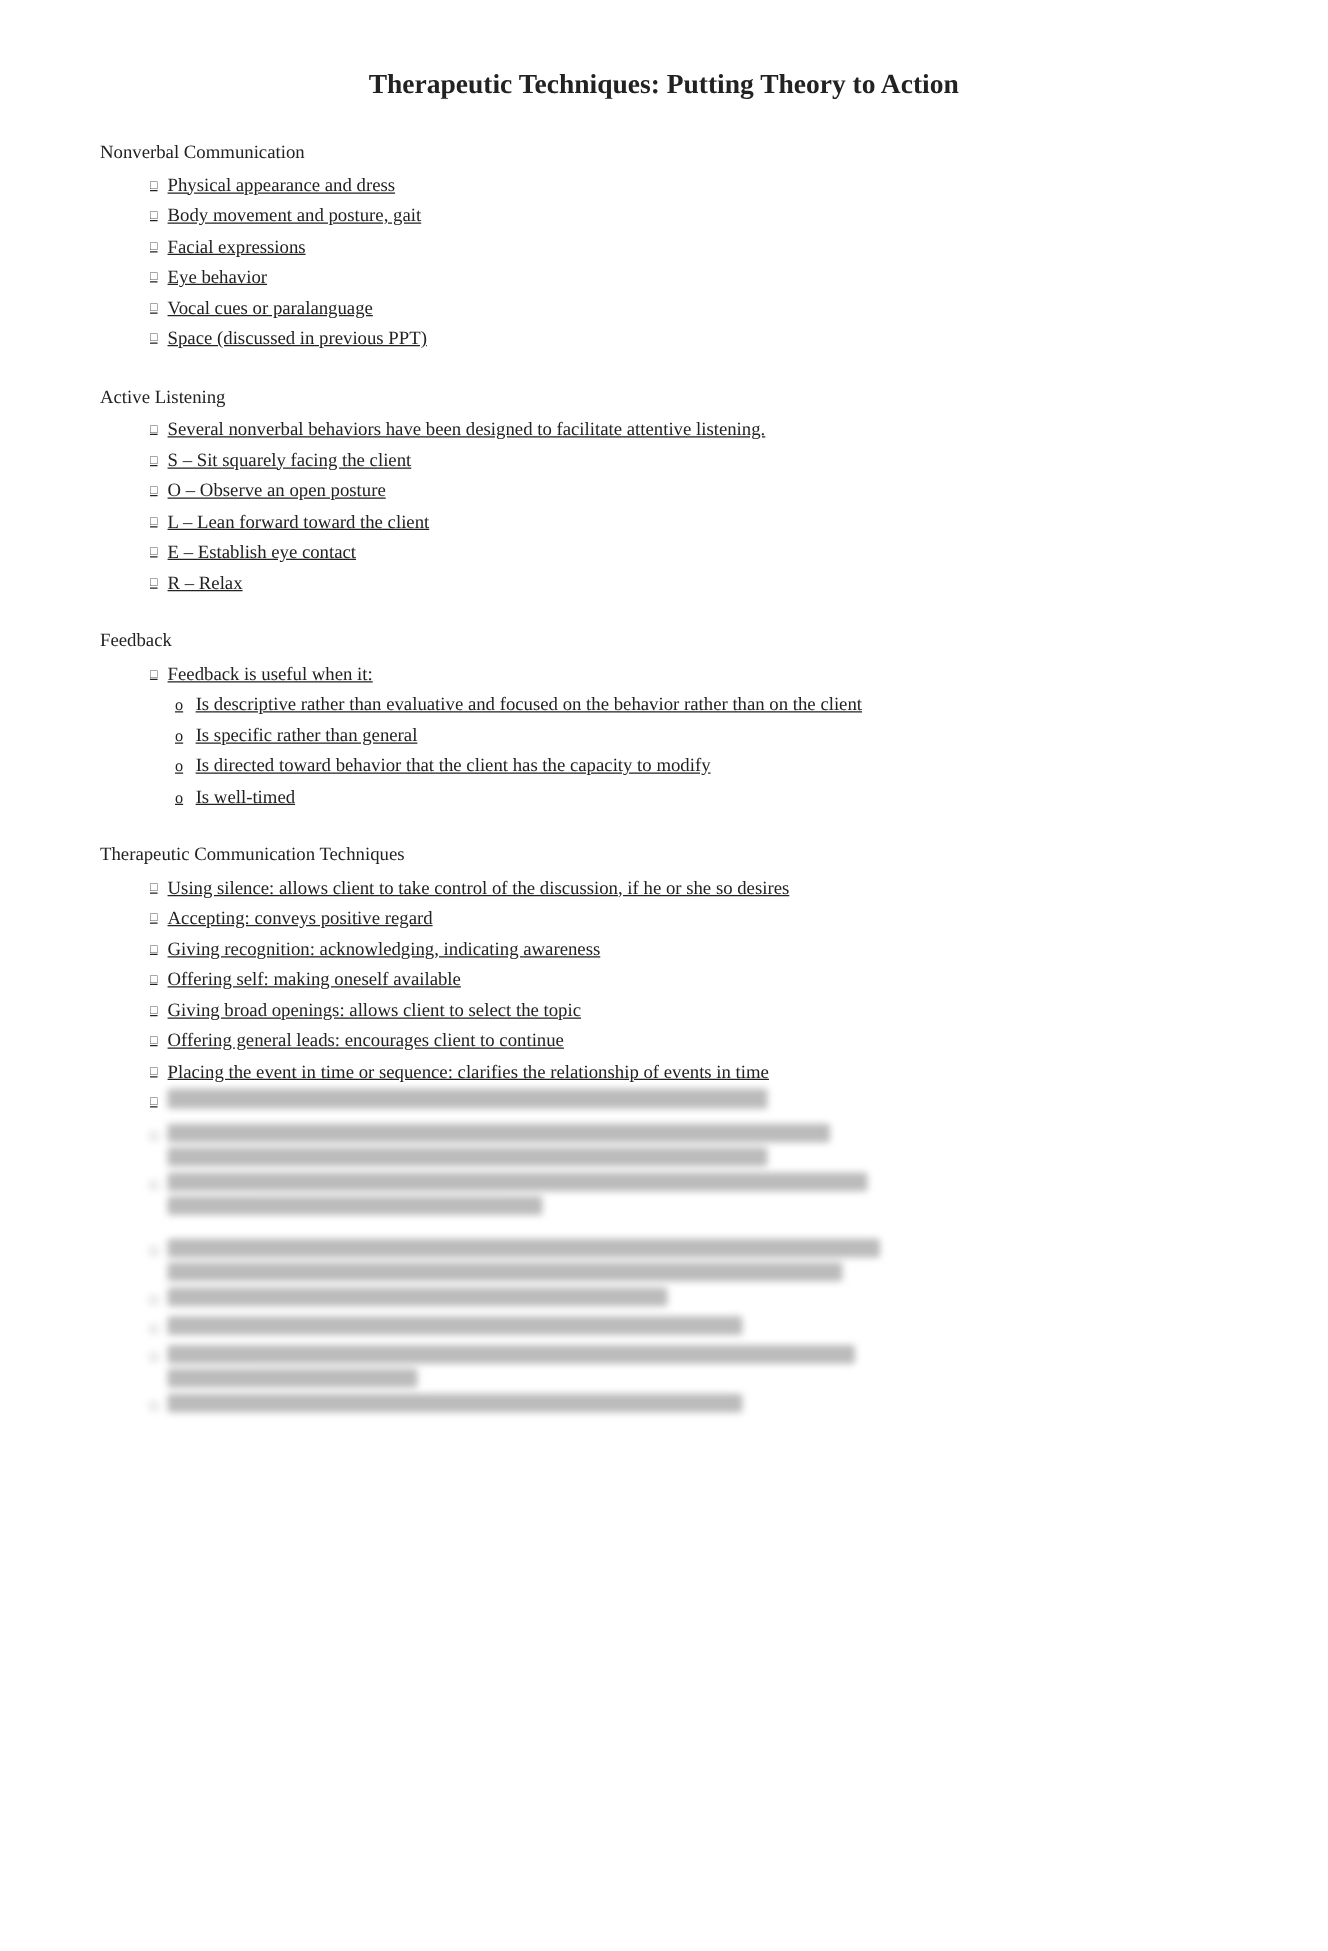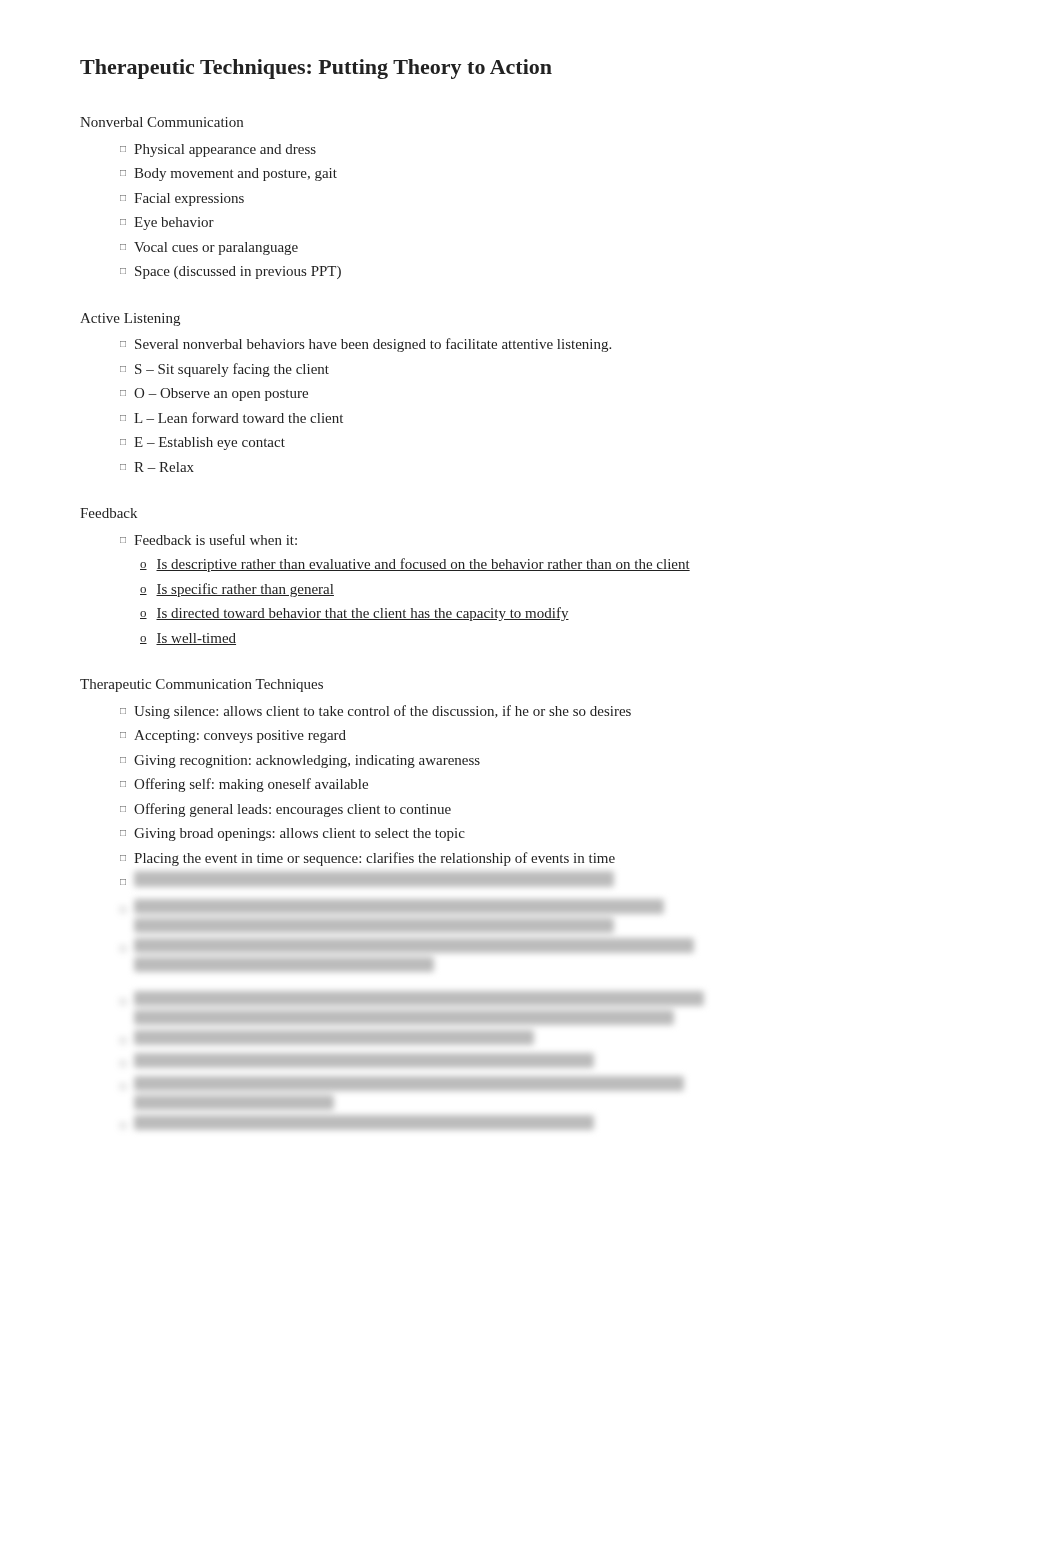--- a/index.html
+++ b/index.html
@@ -17,35 +17,37 @@
       min-height: 1561px;
       padding: 50px 80px 80px 80px;
       line-height: 1.5;
     }
 
     h1 {
       font-size: 22px;
       font-weight: bold;
       margin-bottom: 28px;
       font-family: 'Times New Roman', Times, serif;
+      text-align: center;
     }
 
     .section {
       margin-bottom: 24px;
     }
 
     .section-title {
       font-size: 15px;
       font-weight: normal;
       margin-bottom: 4px;
     }
 
     .bullet-list {
       list-style: none;
       margin-left: 40px;
+      text-decoration: underline;
     }
 
     .bullet-list li {
       display: flex;
       align-items: flex-start;
       margin-bottom: 2px;
       line-height: 1.5;
     }
 
     .bullet-list li::before {
@@ -169,24 +171,24 @@
     <li>
         <span>Accepting: conveys positive regard</span>
       </li>
     <li>
         <span>Giving recognition: acknowledging, indicating awareness</span>
       </li>
     <li>
         <span>Offering self: making oneself available</span>
       </li>
     <li>
+        <span>Giving broad openings: allows client to select the topic</span>
+      </li>
+    <li>
         <span>Offering general leads: encourages client to continue</span>
-      </li>
-    <li>
-        <span>Giving broad openings: allows client to select the topic</span>
       </li>
     <li>
         <span>Placing the event in time or sequence: clarifies the relationship of events in time</span>
       </li>
 
     <li>
       <span class="blurred" style="display:inline-block; width: 480px; height: 16px; background:#bbb; border-radius:2px;"></span>
     </li>
   </ul>
 

